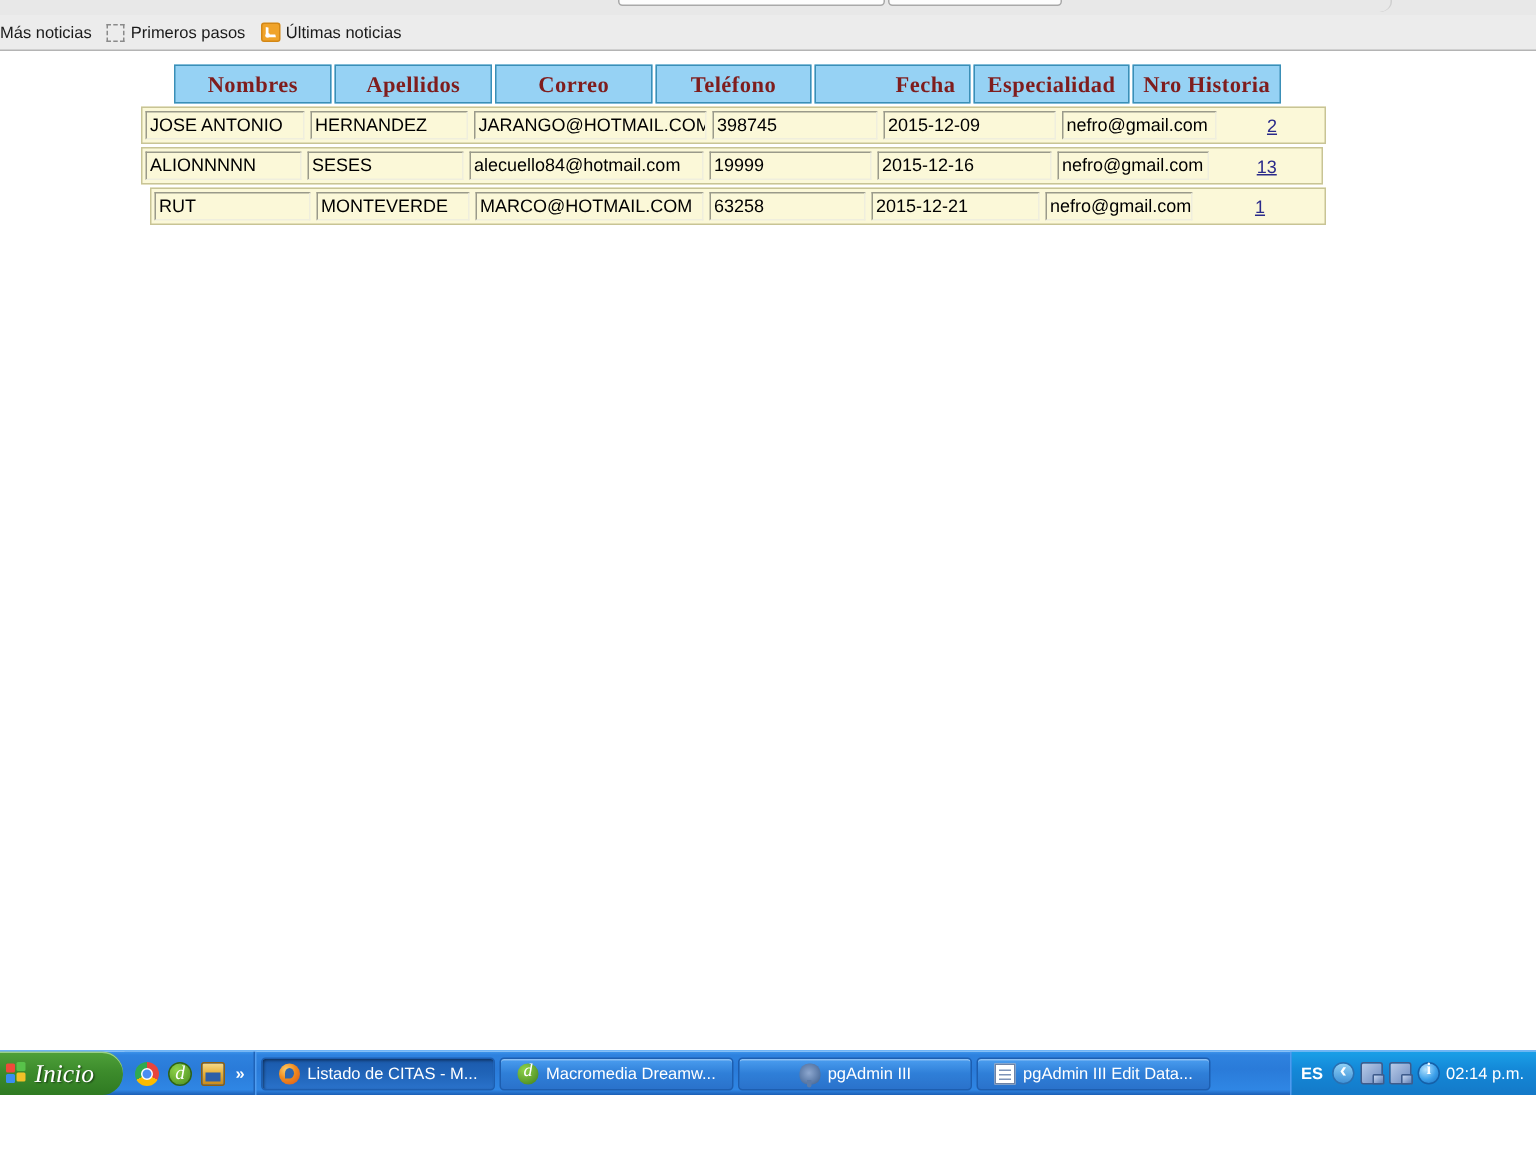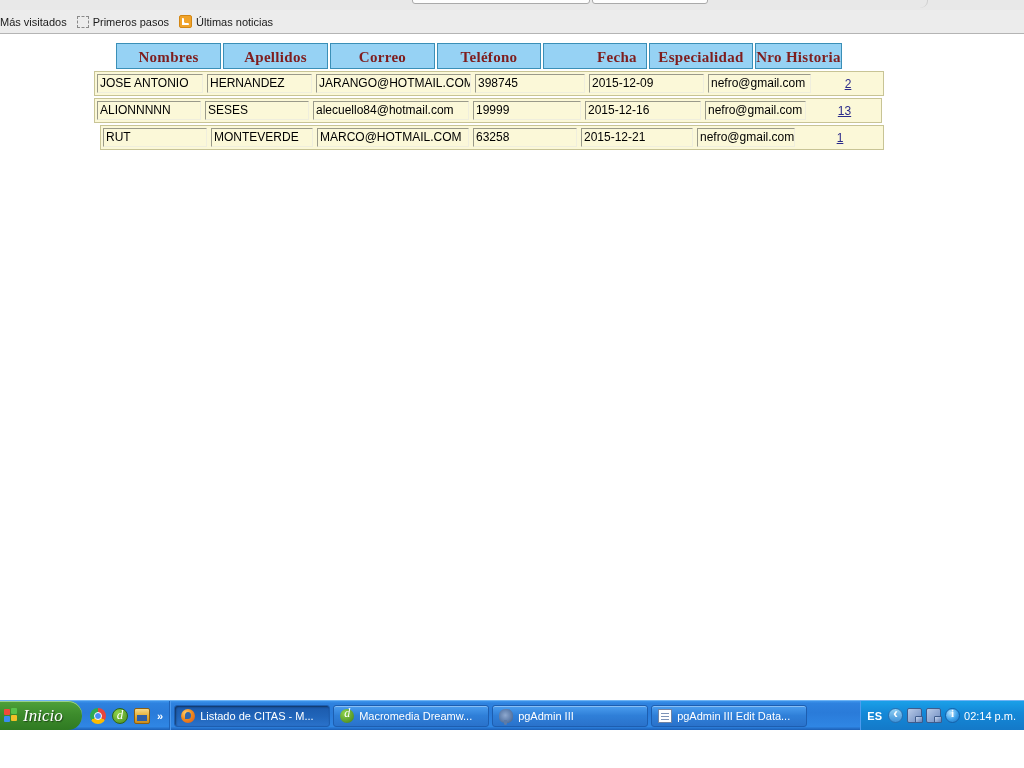--- a/index.html
+++ b/index.html
@@ -137,21 +137,21 @@
     margin-right: 2px;
     cursor: pointer;
     letter-spacing: 0.3px;
   }
   .col-header.c0 { width: 105px; }
   .col-header.c1 { width: 105px; }
   .col-header.c2 { width: 105px; }
   .col-header.c3 { width: 104px; }
   .col-header.c4 { width: 104px; padding-left: 44px; }
   .col-header.c5 { width: 104px; }
-  .col-header.c6 { width: 87px; margin-right: 0; }
+  .col-header.c6 { width: 99px; margin-right: 0; }
 
   
   .data-row {
     display: flex;
     align-items: center;
     height: 25px;
     background: #fbf8d8;
     border: 1px solid #c8c495;
     box-sizing: border-box;
     margin-top: 2px;
@@ -343,20 +343,21 @@
     box-sizing: border-box;
     border-radius: 3px;
     font-size: 11px;
     color: #ffffff;
     background: linear-gradient(to bottom, #4b9ef0 0%, #2f7fd8 48%, #2a72cb 100%);
     border: 1px solid #1d5eb0;
     box-shadow: inset 0 1px 0 rgba(255,255,255,.35);
     white-space: nowrap;
     overflow: hidden;
     cursor: pointer;
+    justify-content: center;
   }
   .task-button.active {
     background: linear-gradient(to bottom, #1b5aac 0%, #2064b8 50%, #2a72cb 100%);
     box-shadow: inset 1px 1px 2px rgba(0,0,0,.45);
   }
   .task-icon {
     width: 14px; height: 14px;
     flex: none;
     position: relative;
   }
@@ -504,21 +505,21 @@
 <body>
 
 <div id="browser-top">
   <div class="toolbar-box box-a"></div>
   <div class="toolbar-box box-b"></div>
   <div class="curve"></div>
 </div>
 
 <div id="bookmarks-bar">
   <div class="bm">
-    <span>Más visitados</span>
+    <span>Más noticias</span>
   </div>
   <div class="bm">
     <span class="bm-icon-dashed"></span>
     <span>Primeros pasos</span>
   </div>
   <div class="bm">
     <span class="bm-icon-rss"></span>
     <span>Últimas noticias</span>
   </div>
 </div>

